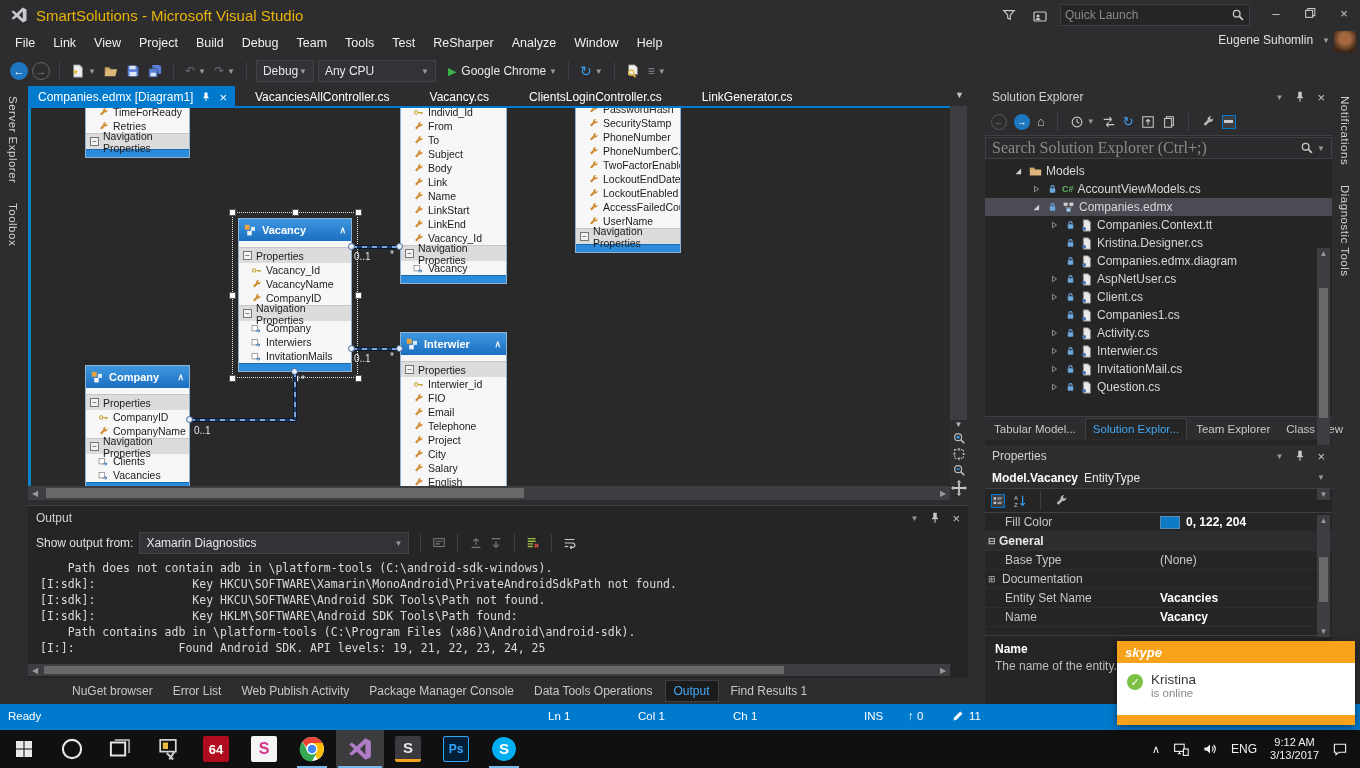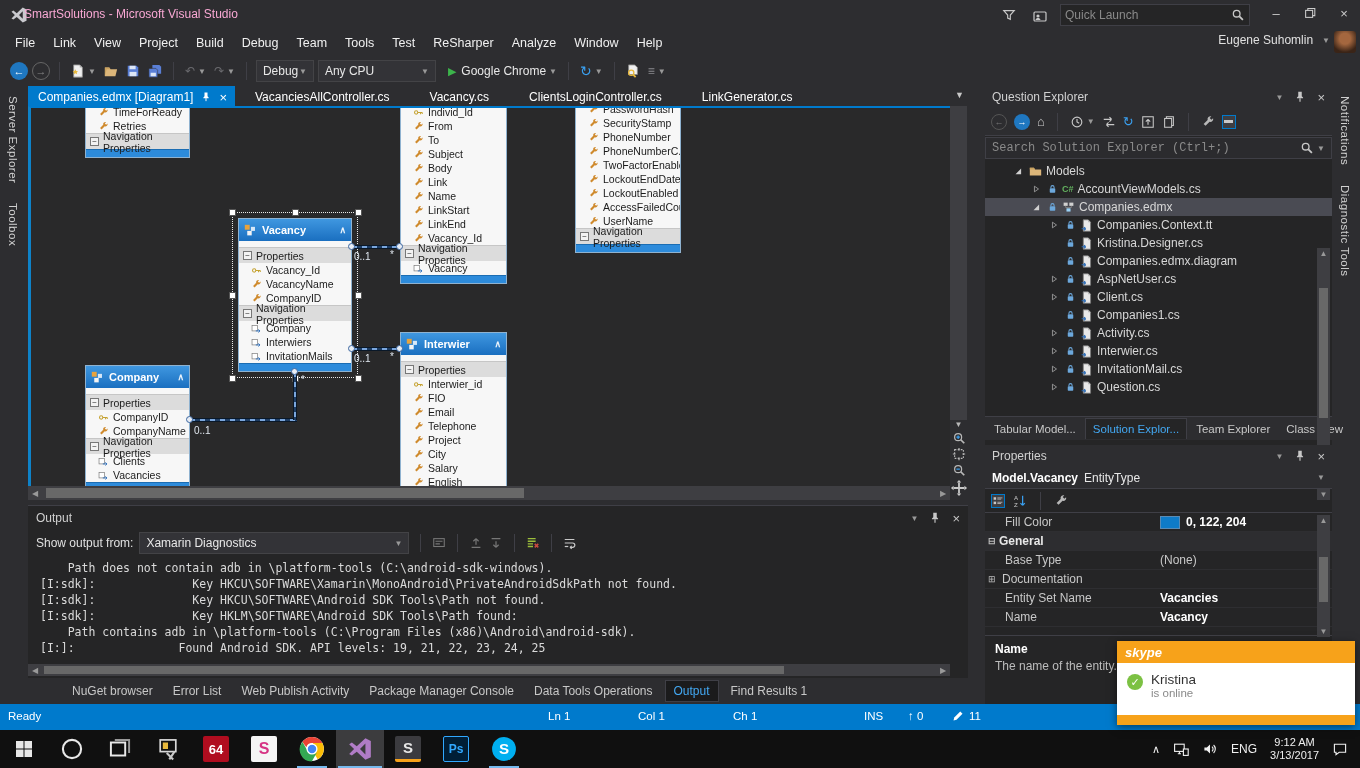--- a/index.html
+++ b/index.html
@@ -6,21 +6,21 @@
 html,body{width:1360px;height:768px;overflow:hidden;background:#2d2d30;
   font-family:"Liberation Sans",sans-serif;font-size:12px;color:#d4d4d4}
 .abs{position:absolute}
 svg{display:block}
 .ico{display:inline-flex;width:14px;height:14px;align-items:center;justify-content:center;flex:none}
 .ico svg{width:100%;height:100%}
 .sep{width:1px;height:18px;background:#3f3f46;margin:0 5px;flex:none}
 .caret{color:#999;font-size:8px;margin-left:3px}
 
 #titlebar{left:0;top:0;width:1360px;height:30px;background:#2d2d30}
-#app-title{left:24px;top:7px;color:#f9a8d4;font-size:12px}
+#app-title{left:36px;top:7px;color:#eab308;font-size:15px}
 #vs-logo{left:10px;top:6px}
 #ql-box{left:1060px;top:4px;width:190px;height:22px;background:#252526;border:1px solid #3f3f46;display:flex;align-items:center;padding:0 4px}
 #ql-box input{flex:1;background:transparent;border:0;outline:0;color:#ccc;font-size:12px;font-family:inherit}
 #ql-box input::placeholder{color:#8a8a8a}
 .win-btn{width:28px;height:22px;top:2px;display:flex;align-items:center;justify-content:center;color:#ccc;font-size:13px}
 
 #menubar{left:0;top:30px;width:1360px;height:26px;display:flex;align-items:center;padding-left:6px}
 .menu-item{padding:4px 9px;color:#f0f0f0;font-size:12.5px}
 #user-area{position:absolute;right:30px;top:33px;color:#e0e0e0;display:flex;align-items:center;gap:6px}
 #avatar{position:absolute;right:4px;top:31px;width:22px;height:22px;border-radius:3px;background:radial-gradient(circle at 50% 35%,#a4673f 30%,#3a2417 75%)}
@@ -72,21 +72,21 @@
 .panel-icons{margin-left:auto;display:flex;align-items:center;gap:10px;color:#c8c8c8}
 
 #bottom-tabs{left:28px;top:678px;width:940px;height:26px;display:flex;align-items:center;gap:4px;padding-left:36px}
 .btab{padding:3px 8px;color:#c8c8c8;font-size:12px}
 .btab.active{color:#43a8f2;background:#1b1b1c;border:1px solid #3f3f46}
 
 #right-panel{left:985px;top:86px;width:347px;height:618px;background:#252526;position:absolute}
 .pane-title{height:22px;display:flex;align-items:center;padding:0 7px;background:#2d2d30;color:#d0d0d0}
 #se-toolbar{height:28px;display:flex;align-items:center;padding:0 6px;gap:7px;background:#2d2d30;border-bottom:1px solid #3f3f46;color:#c8c8c8}
 #se-search{height:22px;margin:1px 0;background:#2b2b2e;border:1px solid #3f3f46;display:flex;align-items:center;padding:0 6px}
-#se-search input{flex:1;background:transparent;border:0;outline:0;color:#eab308;font-size:12px;font-family:Liberation Mono, monospace}
+#se-search input{flex:1;background:transparent;border:0;outline:0;color:#eab308;font-size:16px;font-family:Liberation Serif, serif}
 #se-search input::placeholder{color:#8a8a8a}
 #sol-tree{height:256px;overflow:hidden;position:relative;padding-top:2px}
 .titem{height:18px;display:flex;align-items:center;gap:4px;color:#d7d7d7;white-space:nowrap}
 .titem.selected{background:#4a4b53}
 .exp{width:12px;flex:none}
 .lockico{width:11px;height:12px;flex:none}
 #panel-tabs{height:24px;display:flex;align-items:center;gap:2px;background:#2d2d30;border-top:1px solid #3f3f46;padding-left:2px}
 .ptab{padding:4px 7px;color:#c8c8c8;font-size:11.5px;white-space:nowrap}
 .ptab.active{color:#43a8f2;background:#252526;border:1px solid #3f3f46;border-bottom:0}
 #props{position:absolute;left:0;top:359px;width:347px}
@@ -841,21 +841,21 @@
     <div class="btab">Error List</div>
     <div class="btab">Web Publish Activity</div>
     <div class="btab">Package Manager Console</div>
     <div class="btab">Data Tools Operations</div>
     <div class="btab active">Output</div>
     <div class="btab">Find Results 1</div>
   </div>
 
 <div id="right-panel">
   <div class="pane-title">
-    <span>Question Explorer</span>
+    <span>Solution Explorer</span>
     <span class="panel-icons">
       <span class="caret">▼</span>
       <span class="ico">
           <svg viewBox="0 0 16 16">
             <path d="M6 2h4v5l1.5 1.5v1h-7v-1L6 7z" fill="#c8c8c8"></path>
             <line x1="8" y1="9.5" x2="8" y2="13.5" stroke="#c8c8c8" stroke-width="1.3"></line>
           </svg>
         </span>
       <span style="font-size:13px">×</span>
     </span>

